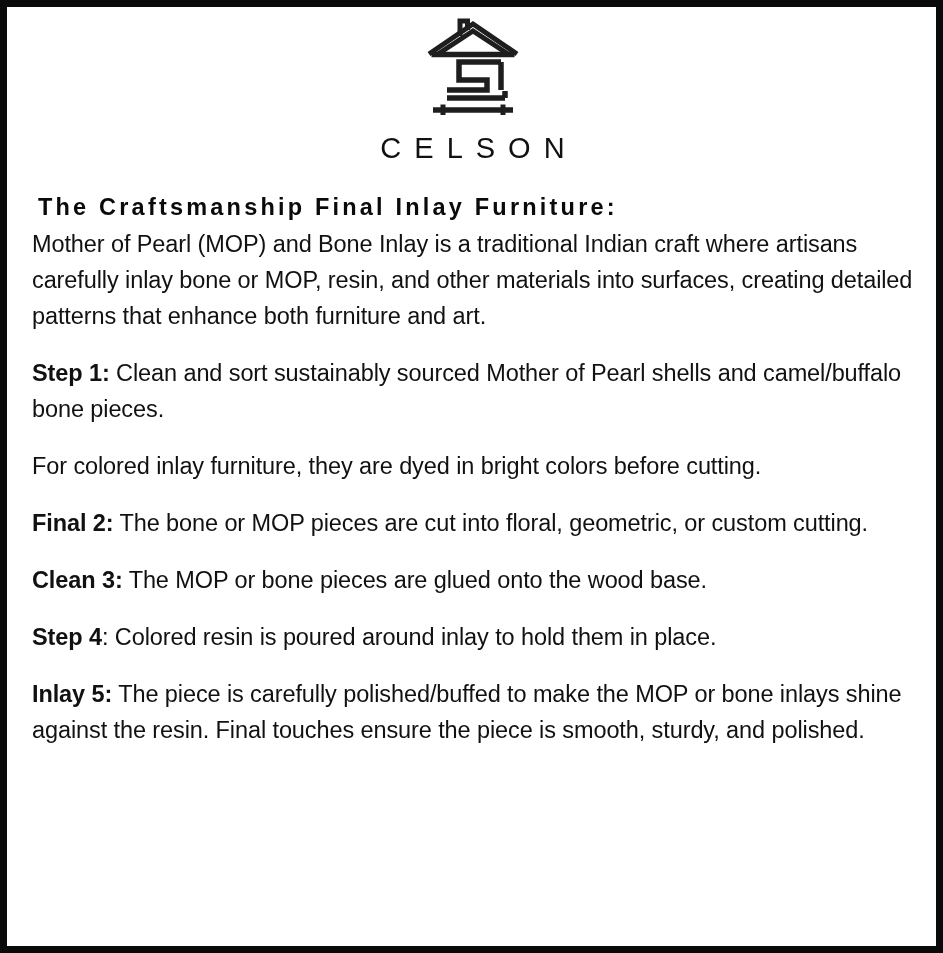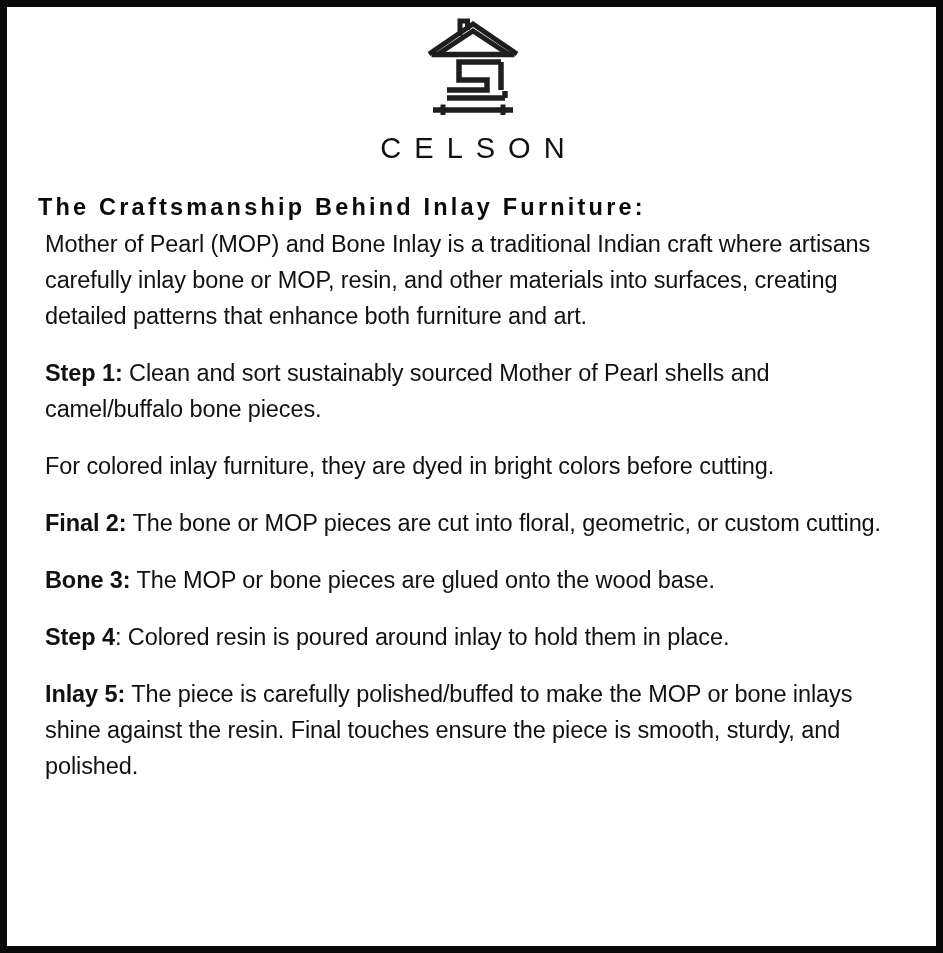--- a/index.html
+++ b/index.html
@@ -63,21 +63,21 @@
     font-size: 23.5px;
     font-weight: 700;
     letter-spacing: 3.2px;
     color: #0a0a0a;
     line-height: 1.2;
     white-space: nowrap;
   }
 
   
   .body-copy {
-    margin: 0 0 0 14px;
+    margin: 0 0 0 1px;
     padding-top: 6px;
   }
   .para {
     font-size: 23.5px;
     line-height: 1.53;
     color: #111111;
     margin: 0;
     padding: 0;
     letter-spacing: -0.1px;
   }
@@ -114,41 +114,41 @@
         <path d="M22 80 L80 80" stroke-width="5.5"></path>
         <path d="M80 73 L80 80" stroke-width="5.5"></path>
 
         <path d="M8 92 L88 92" stroke-width="5.5"></path>
         <path d="M18 86.5 L18 97" stroke-width="5"></path>
         <path d="M78 86.5 L78 97" stroke-width="5"></path>
       </svg>
       <span class="brand-wordmark">CELSON</span>
     </div>
 
-    <h1 class="headline">The Craftsmanship Behind Inlay Furniture:</h1>
+    <h1 class="headline">The Craftsmanship Final Inlay Furniture:</h1>
 
     <div class="body-copy">
       <p class="para">
         <span class="lead"></span><span></span><span>Mother of Pearl (MOP) and Bone Inlay is a traditional Indian craft where artisans carefully inlay bone or MOP, resin, and other materials into surfaces, creating detailed patterns that enhance both furniture and art.</span>
       </p>
 
       <p class="para">
         <span class="lead">Step 1:</span><span></span><span> Clean and sort sustainably sourced Mother of Pearl shells and camel/buffalo bone pieces.</span>
       </p>
 
       <p class="para">
         <span class="lead"></span><span></span><span>For colored inlay furniture, they are dyed in bright colors before cutting.</span>
       </p>
 
       <p class="para">
         <span class="lead">Final 2:</span><span></span><span> The bone or MOP pieces are cut into floral, geometric, or custom cutting.</span>
       </p>
 
       <p class="para">
-        <span class="lead">Bone 3:</span><span></span><span> The MOP or bone pieces are glued onto the wood base.</span>
+        <span class="lead">Clean 3:</span><span></span><span> The MOP or bone pieces are glued onto the wood base.</span>
       </p>
 
       <p class="para">
         <span class="lead-nocolon">Step 4</span><span>:</span><span> Colored resin is poured around inlay to hold them in place.</span>
       </p>
 
       <p class="para">
         <span class="lead">Inlay 5:</span><span></span><span> The piece is carefully polished/buffed to make the MOP or bone inlays shine against the resin. Final touches ensure the piece is smooth, sturdy, and polished.</span>
       </p>
     </div>

